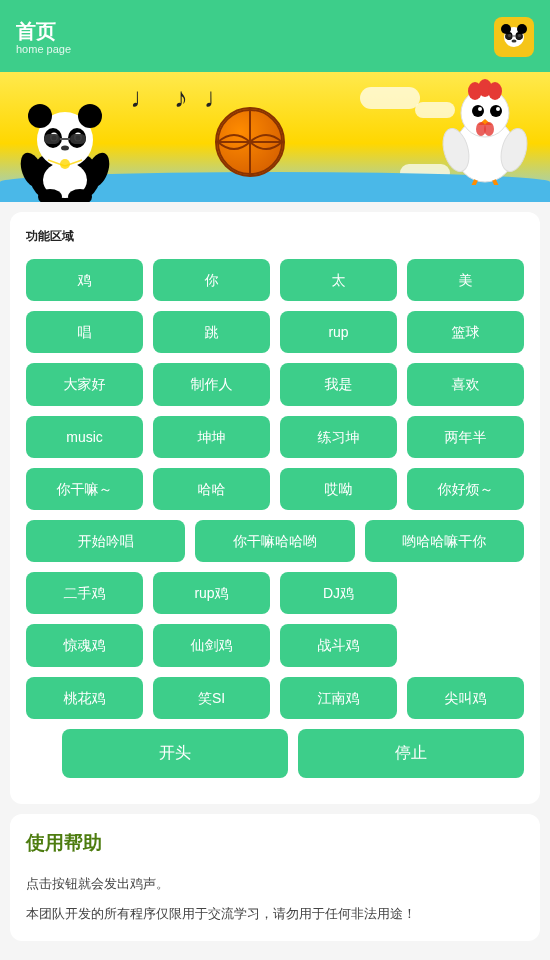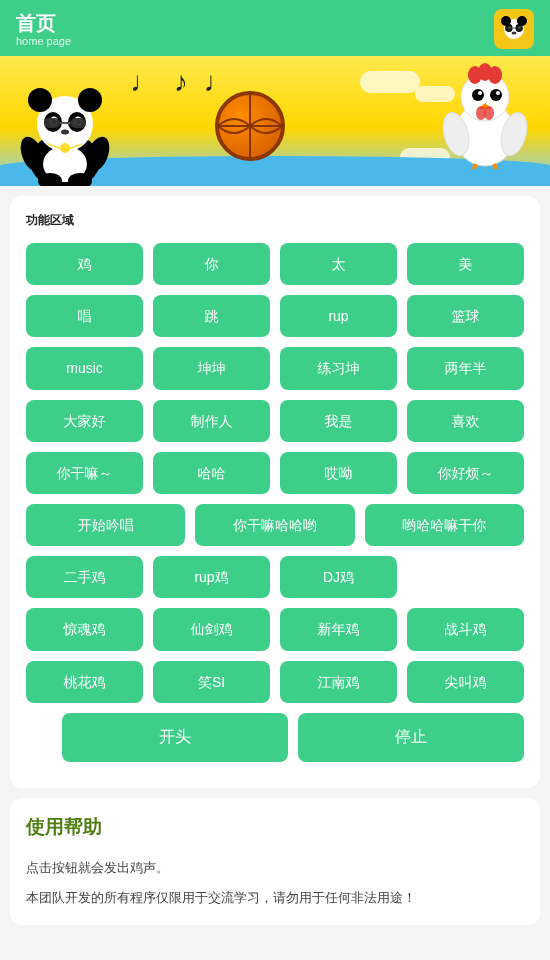--- a/index.html
+++ b/index.html
@@ -10,21 +10,21 @@
       min-height: 960px;
     }
 
     
     .header {
       background: #3dce8a;
       padding: 10px 16px 8px 16px;
       display: flex;
       align-items: center;
       justify-content: space-between;
-      height: 56px;
+      height: 72px;
     }
     .header-left {}
     .header-title {
       font-size: 20px;
       font-weight: bold;
       color: #fff;
       line-height: 1.2;
     }
     .header-subtitle {
       font-size: 11px;
@@ -354,34 +354,34 @@
   </div>
 
   <div class="btn-grid">
     <button class="fn-btn">唱</button>
     <button class="fn-btn">跳</button>
     <button class="fn-btn">rup</button>
     <button class="fn-btn">篮球</button>
   </div>
 
   <div class="btn-grid">
+    <button class="fn-btn">大家好</button>
+    <button class="fn-btn">制作人</button>
+    <button class="fn-btn">我是</button>
+    <button class="fn-btn">喜欢</button>
+  </div>
+
+  <div class="btn-grid">
     <button class="fn-btn">music</button>
     <button class="fn-btn">坤坤</button>
     <button class="fn-btn">练习坤</button>
     <button class="fn-btn">两年半</button>
   </div>
 
   <div class="btn-grid">
-    <button class="fn-btn">大家好</button>
-    <button class="fn-btn">制作人</button>
-    <button class="fn-btn">我是</button>
-    <button class="fn-btn">喜欢</button>
-  </div>
-
-  <div class="btn-grid">
     <button class="fn-btn">你干嘛～</button>
     <button class="fn-btn">哈哈</button>
     <button class="fn-btn">哎呦</button>
     <button class="fn-btn">你好烦～</button>
   </div>
 
   <div class="btn-grid-3">
     <button class="fn-btn">开始吟唱</button>
     <button class="fn-btn">你干嘛哈哈哟</button>
     <button class="fn-btn">哟哈哈嘛干你</button>
@@ -389,21 +389,20 @@
 
   <div class="btn-grid">
     <button class="fn-btn">二手鸡</button>
     <button class="fn-btn">rup鸡</button>
     <button class="fn-btn">DJ鸡</button>
   </div>
 
   <div class="btn-grid">
     <button class="fn-btn">惊魂鸡</button>
     <button class="fn-btn">仙剑鸡</button>
-    <button class="fn-btn">新年鸡</button>
     <button class="fn-btn">战斗鸡</button>
   </div>
 
   <div class="btn-grid">
     <button class="fn-btn">桃花鸡</button>
     <button class="fn-btn">笑SI</button>
     <button class="fn-btn">江南鸡</button>
     <button class="fn-btn">尖叫鸡</button>
   </div>
 

